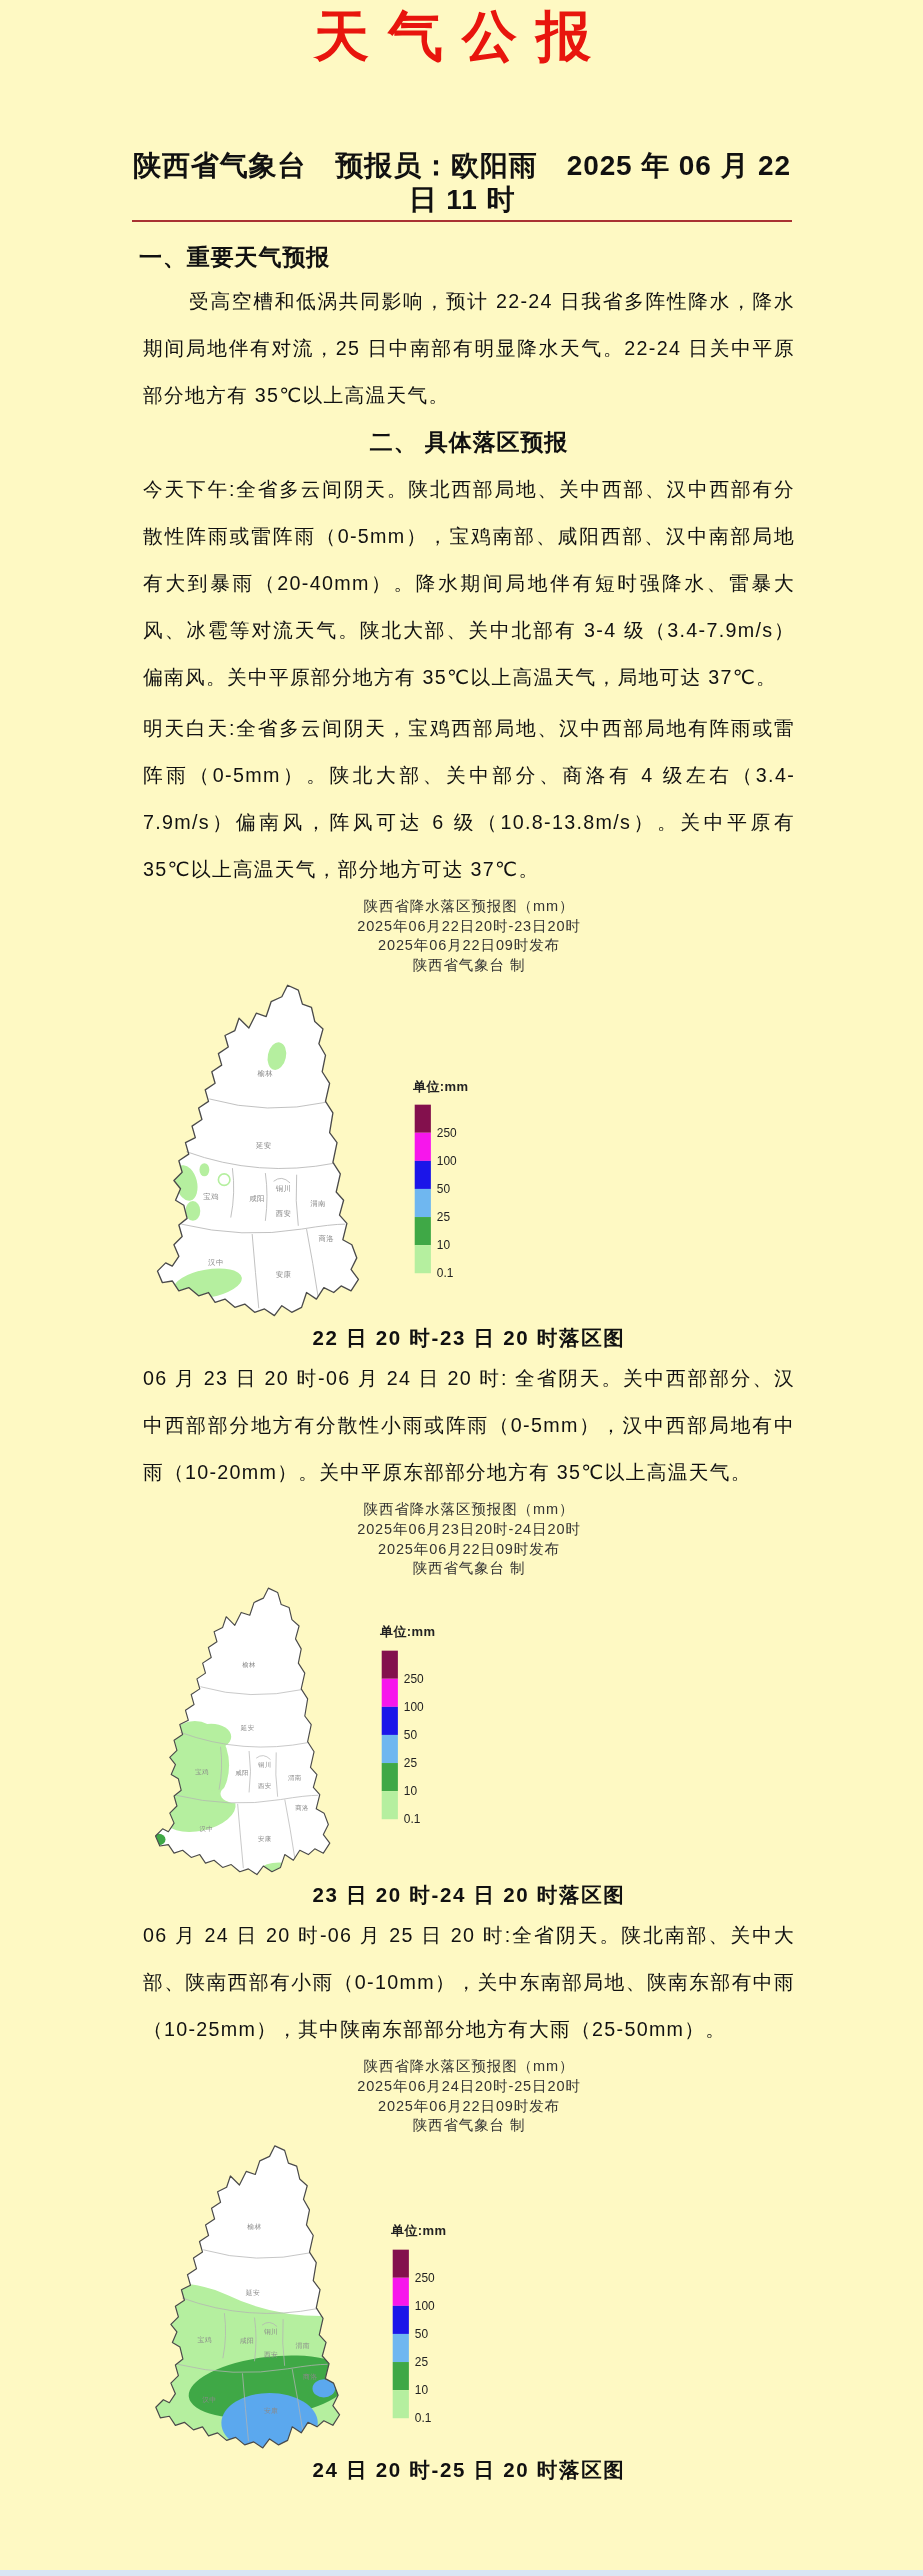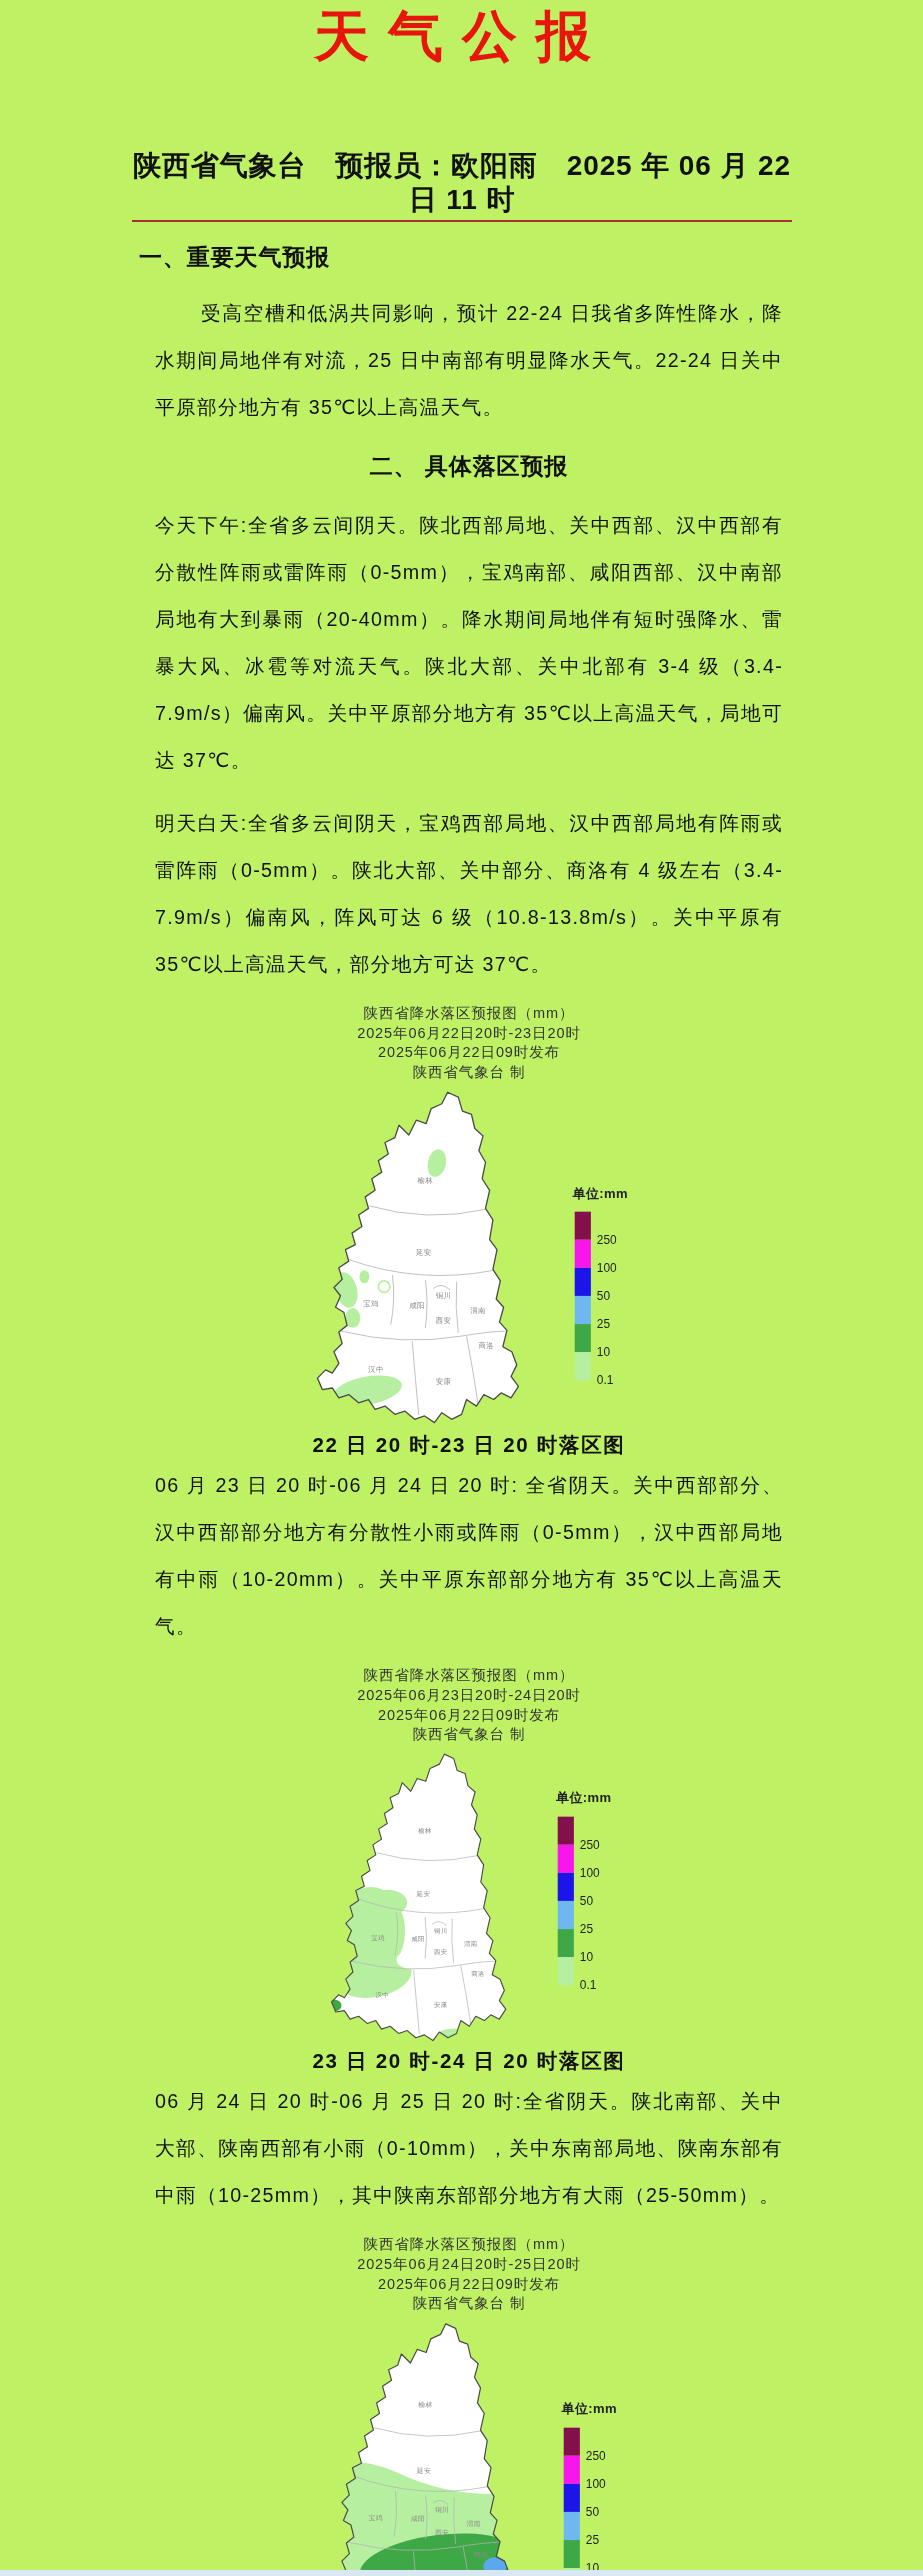--- a/index.html
+++ b/index.html
@@ -1,32 +1,32 @@
 <!DOCTYPE html>
 <html style="font-size:13.7px"><head>
 <meta charset="utf-8">
 <style>
   html,body{margin:0;padding:0;background:#ffffff;}
-  .page{position:relative;width:924px;height:2576px;background:#bef264;overflow:hidden;
+  .page{position:relative;width:924px;height:2576px;background:#fef9c3;overflow:hidden;
         font-family:"Liberation Sans","DejaVu Sans",sans-serif;color:#111;}
   .content{margin:0 125px 0 139px;width:660px;}
   h1.doc-title{margin:5.1px auto 0;width:100%;text-align:center;
         font-size:55px;font-weight:bold;color:#e8150d;letter-spacing:19px;line-height:62px;}
   .header-line{margin:82px auto 0;width:660px;text-align:center;font-size:28px;font-weight:bold;
         line-height:34px;padding-bottom:3.4px;border-bottom:2.6px solid #a83232;letter-spacing:0.9px;}
   .header-line .gap{display:inline-block;width:29px;}
   h2.sec{margin:19px 0 0;font-size:23px;font-weight:bold;line-height:32.5px;letter-spacing:0.9px;}
   h2.sec2{margin:1.7px 0 0;line-height:39px;text-align:center;}
-  p.body{margin:16px;font-size:19.7px;line-height:47px;text-align:justify;letter-spacing:1.3px;}
+  p.body{margin:4px;font-size:19.7px;line-height:47px;text-align:justify;letter-spacing:1.3px;}
   p.indent{text-indent:46px;}
   p.body b{font-weight:normal;}
   figure{margin:4px;text-align:center;}
   .fig{margin-top:3.4px;}
   .fig-head{font-size:14.5px;line-height:19.7px;color:#333;letter-spacing:0.9px;}
-  .map-row{display:flex;justify-content:center;align-items:flex-end;gap:22px;margin-top:1.7px;}
+  .map-row{display:flex;justify-content:flex-start;align-items:flex-end;gap:22px;margin-top:1.7px;}
   .legend{display:flex;flex-direction:column;align-items:flex-start;margin-bottom:39px;}
   .legend-title{font-size:13px;font-weight:bold;color:#222;margin-bottom:3.4px;letter-spacing:0.4px;}
   figcaption{font-size:20.5px;font-weight:bold;color:#111;line-height:26px;margin-top:1.7px;letter-spacing:1.7px;}
   .map-outline{fill:none;stroke:#4a4a4a;stroke-width:1.6;stroke-linejoin:round;}
   .map-base{fill:#ffffff;stroke:none;}
   .inner path{fill:none;stroke:#b3b3b3;stroke-width:1;}
   .city-label{font-size:9px;fill:#8a8a8a;text-anchor:middle;letter-spacing:0.5px;}
   .legend-label{font-size:14px;fill:#222;}
   .bottom-strip{position:absolute;left:0;bottom:0;width:100%;height:6px;background:#d9e6f4;}
 </style>

